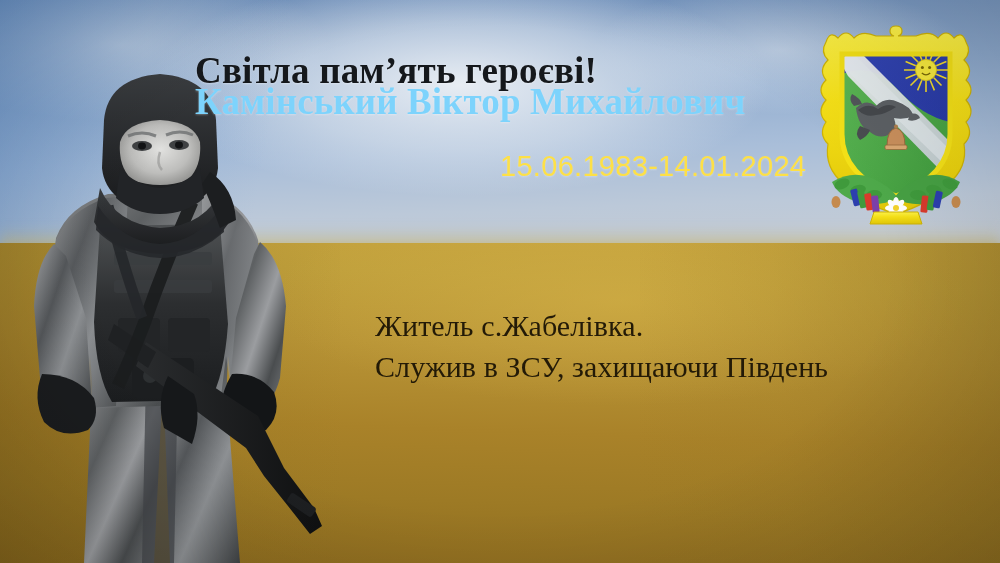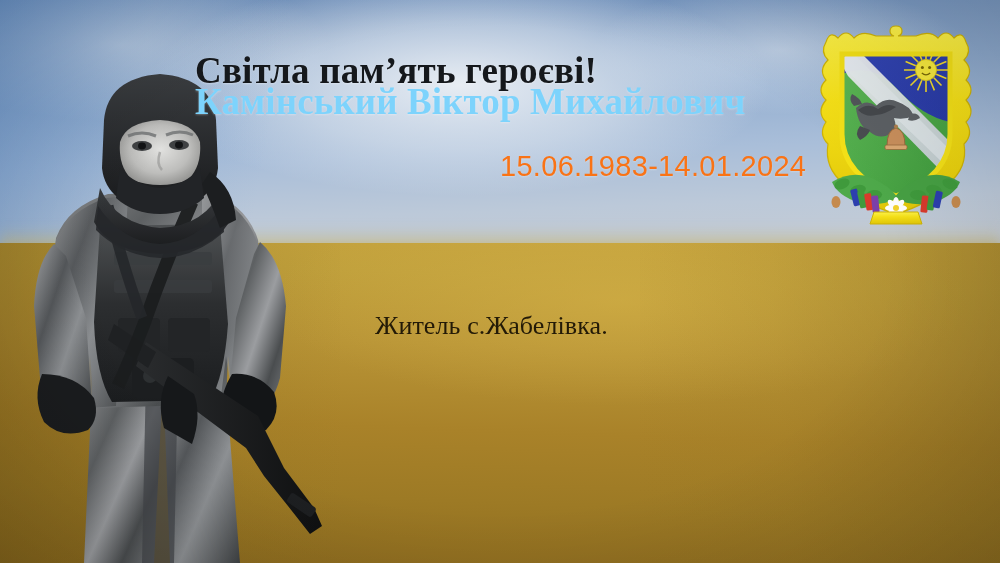--- a/index.html
+++ b/index.html
@@ -64,29 +64,29 @@
     margin-top:27px;
   }
   .headline-2 {
     position:absolute; left:195px; top:80px;
     font-size:37px; font-weight:700; color:#7dd3fc;
     letter-spacing:.1px; white-space:nowrap;
     text-shadow:0 1px 2px rgba(255,255,255,.30);
   }
   .dates {
     position:absolute; left:500px; top:150px;
-    font-size:29px; font-weight:400; color:#f97316;
+    font-size:29px; font-weight:400; color:#fde047;
     letter-spacing:.3px; white-space:nowrap;
     font-family:"Liberation Sans", "DejaVu Sans", sans-serif;
     text-shadow:0 1px 2px rgba(255,255,255,.28);
   }
   .body-text {
     position:absolute; left:375px; top:305px;
     width:600px;
-    font-size:26px; font-weight:400; color:#231a07;
+    font-size:30px; font-weight:400; color:#231a07;
     line-height:41px; letter-spacing:.1px;
   }
   .body-text .line { white-space:nowrap; }
 
   
   .emblem { position:absolute; left:812px; top:18px; width:168px; height:212px; }
   .emblem svg { display:block; width:168px; height:212px; }
 
   
   .soldier { position:absolute; left:-4px; top:56px; width:330px; height:507px; }
@@ -323,15 +323,16 @@
   </div>
 
   <div class="bg-vignette"></div>
 
   <div class="headline-1">Світла пам’ять героєві!</div>
   <div class="headline-2">Камінський Віктор Михайлович</div>
   <div class="dates">15.06.1983-14.01.2024</div>
 
   <div class="body-text">
     <div class="line">Житель с.Жабелівка.</div>
+    <div class="line">Служив в ЗСУ, захищаючи Південь</div>
   </div>
 
 </div>
 
 </body></html>

